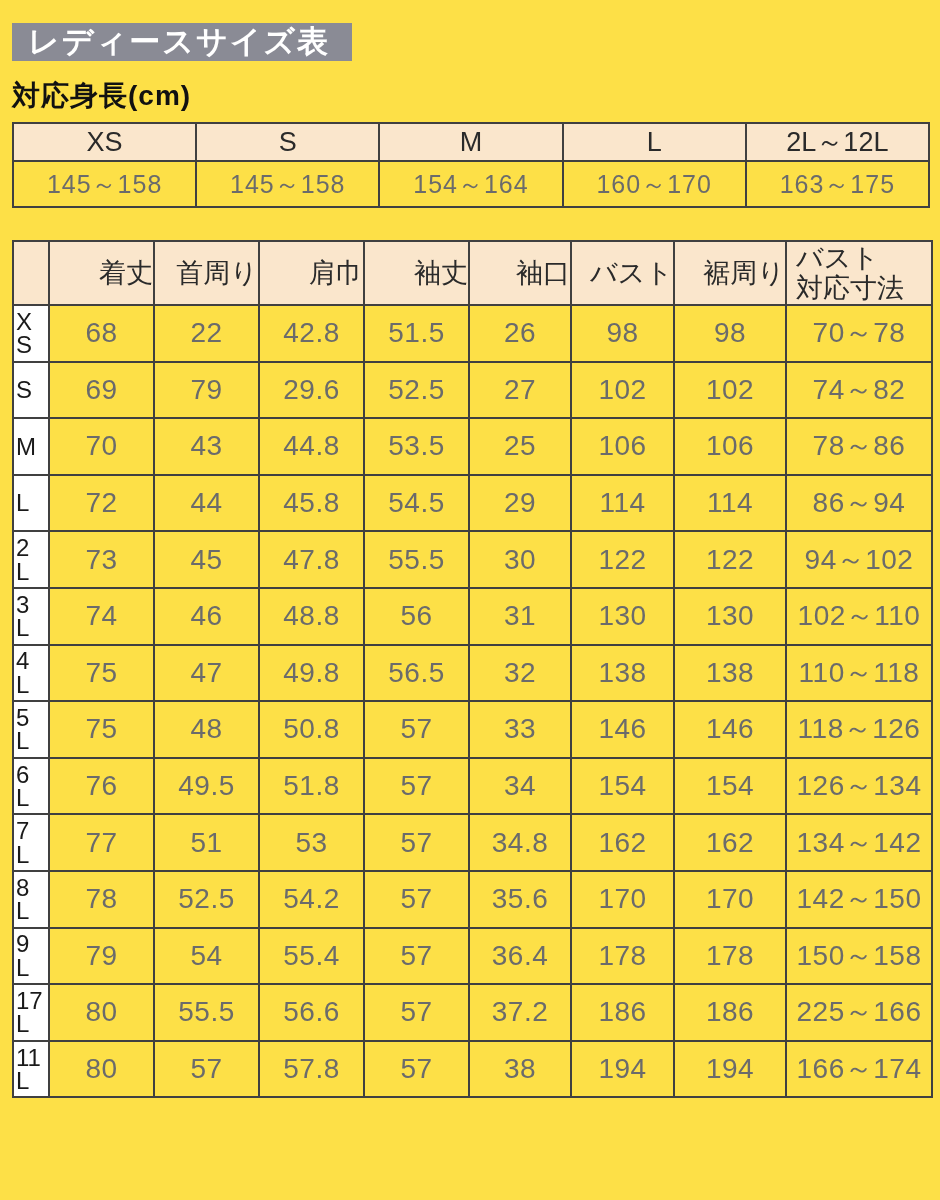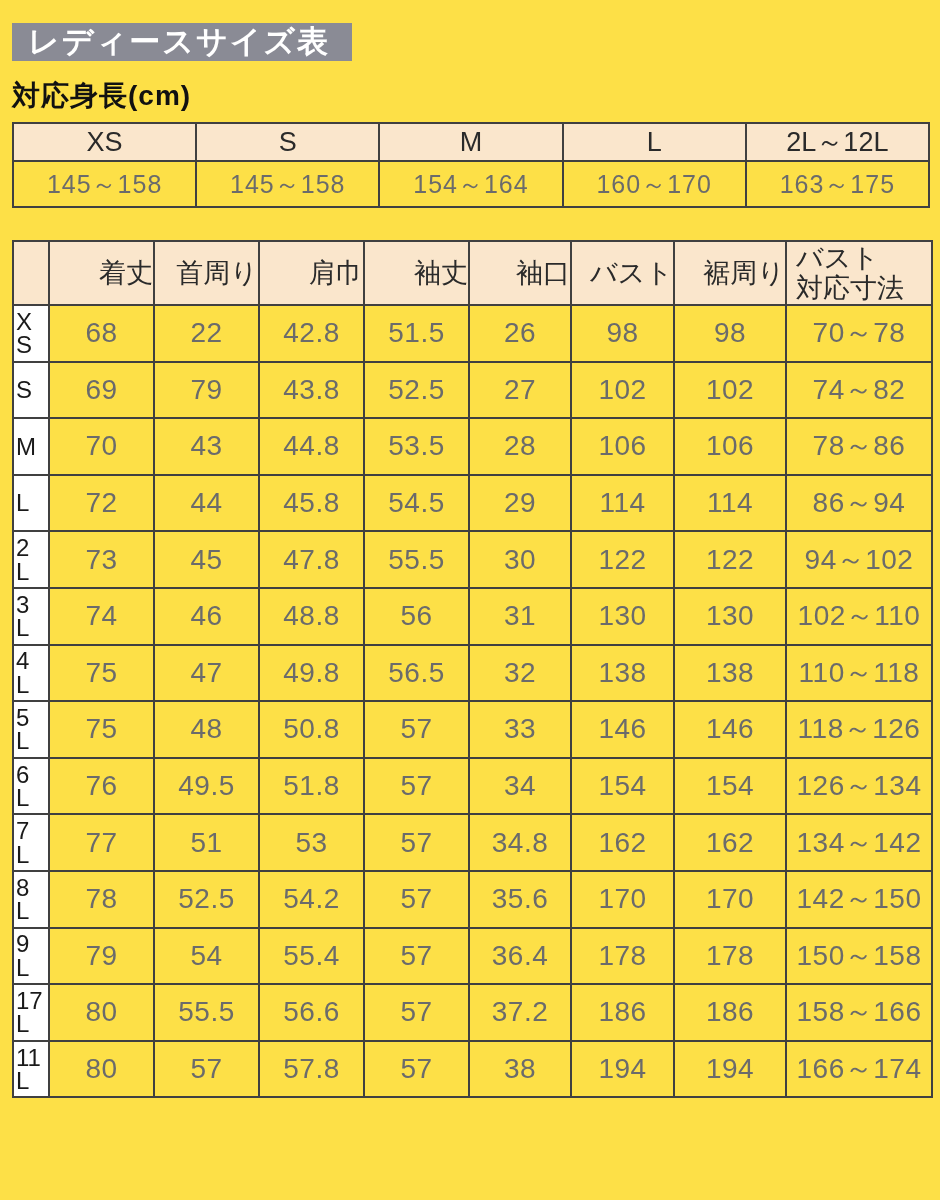--- a/index.html
+++ b/index.html
@@ -167,34 +167,34 @@
           <td>51.5</td>
           <td>26</td>
           <td>98</td>
           <td>98</td>
           <td>70～78</td>
         </tr>
         <tr>
           <th class="rowlab">S</th>
           <td>69</td>
           <td>79</td>
-          <td>43.8</td>
+          <td>29.6</td>
           <td>52.5</td>
           <td>27</td>
           <td>102</td>
           <td>102</td>
           <td>74～82</td>
         </tr>
         <tr>
           <th class="rowlab">M</th>
           <td>70</td>
           <td>43</td>
           <td>44.8</td>
           <td>53.5</td>
-          <td>28</td>
+          <td>25</td>
           <td>106</td>
           <td>106</td>
           <td>78～86</td>
         </tr>
         <tr>
           <th class="rowlab">L</th>
           <td>72</td>
           <td>44</td>
           <td>45.8</td>
           <td>54.5</td>
@@ -302,21 +302,21 @@
         <tr>
           <th class="rowlab">17
 L</th>
           <td>80</td>
           <td>55.5</td>
           <td>56.6</td>
           <td>57</td>
           <td>37.2</td>
           <td>186</td>
           <td>186</td>
-          <td>158～166</td>
+          <td>225～166</td>
         </tr>
         <tr>
           <th class="rowlab">11
 L</th>
           <td>80</td>
           <td>57</td>
           <td>57.8</td>
           <td>57</td>
           <td>38</td>
           <td>194</td>

